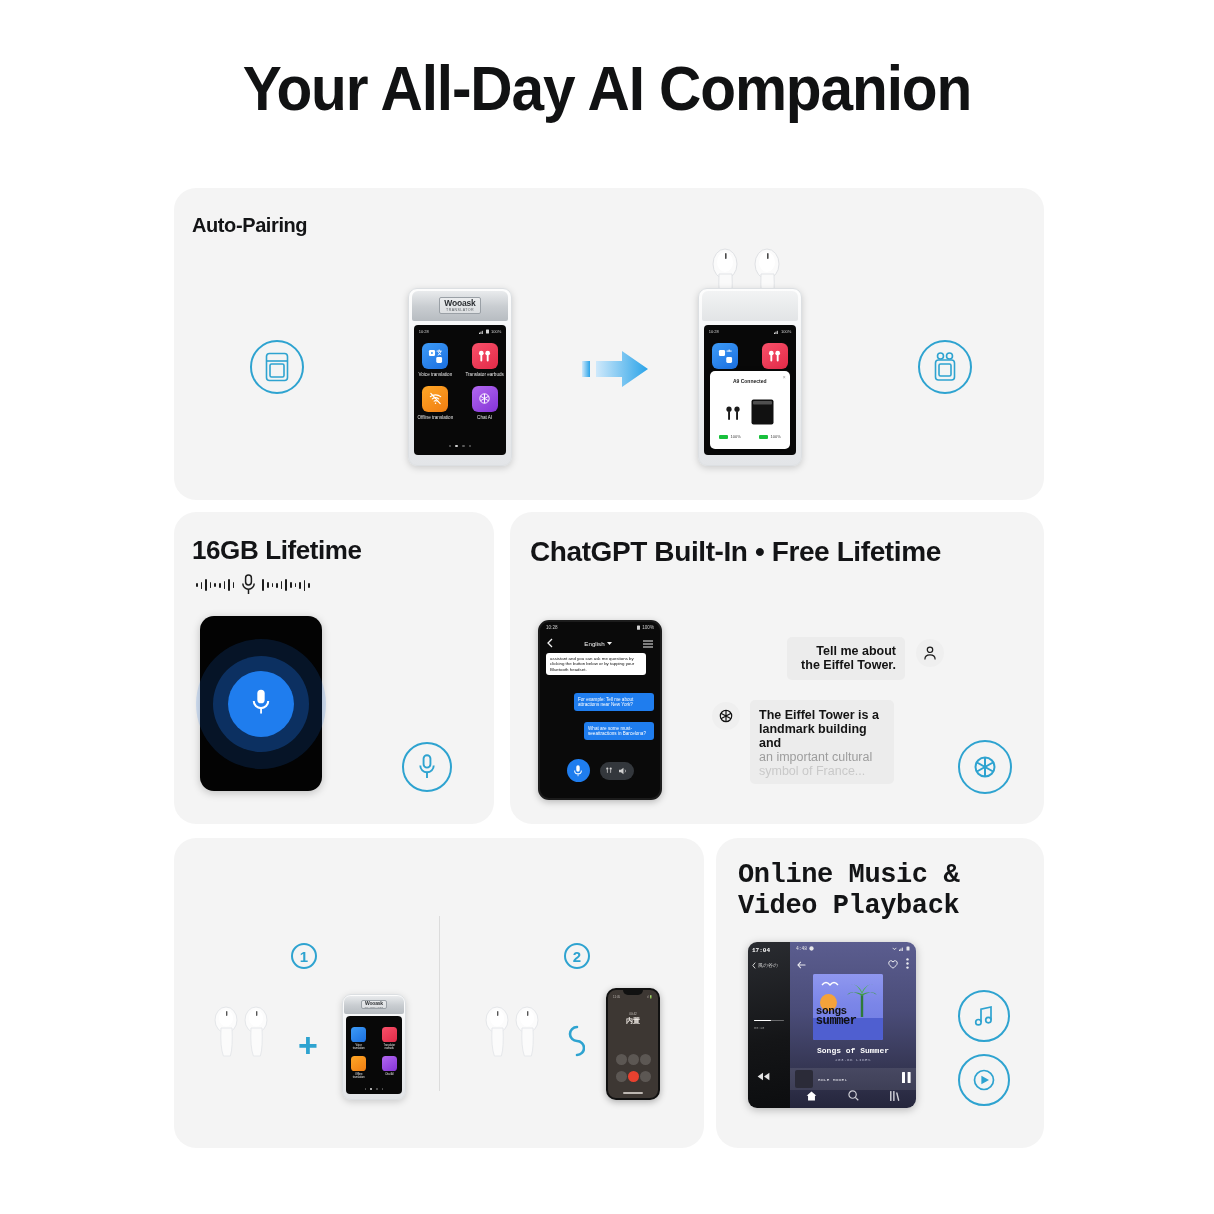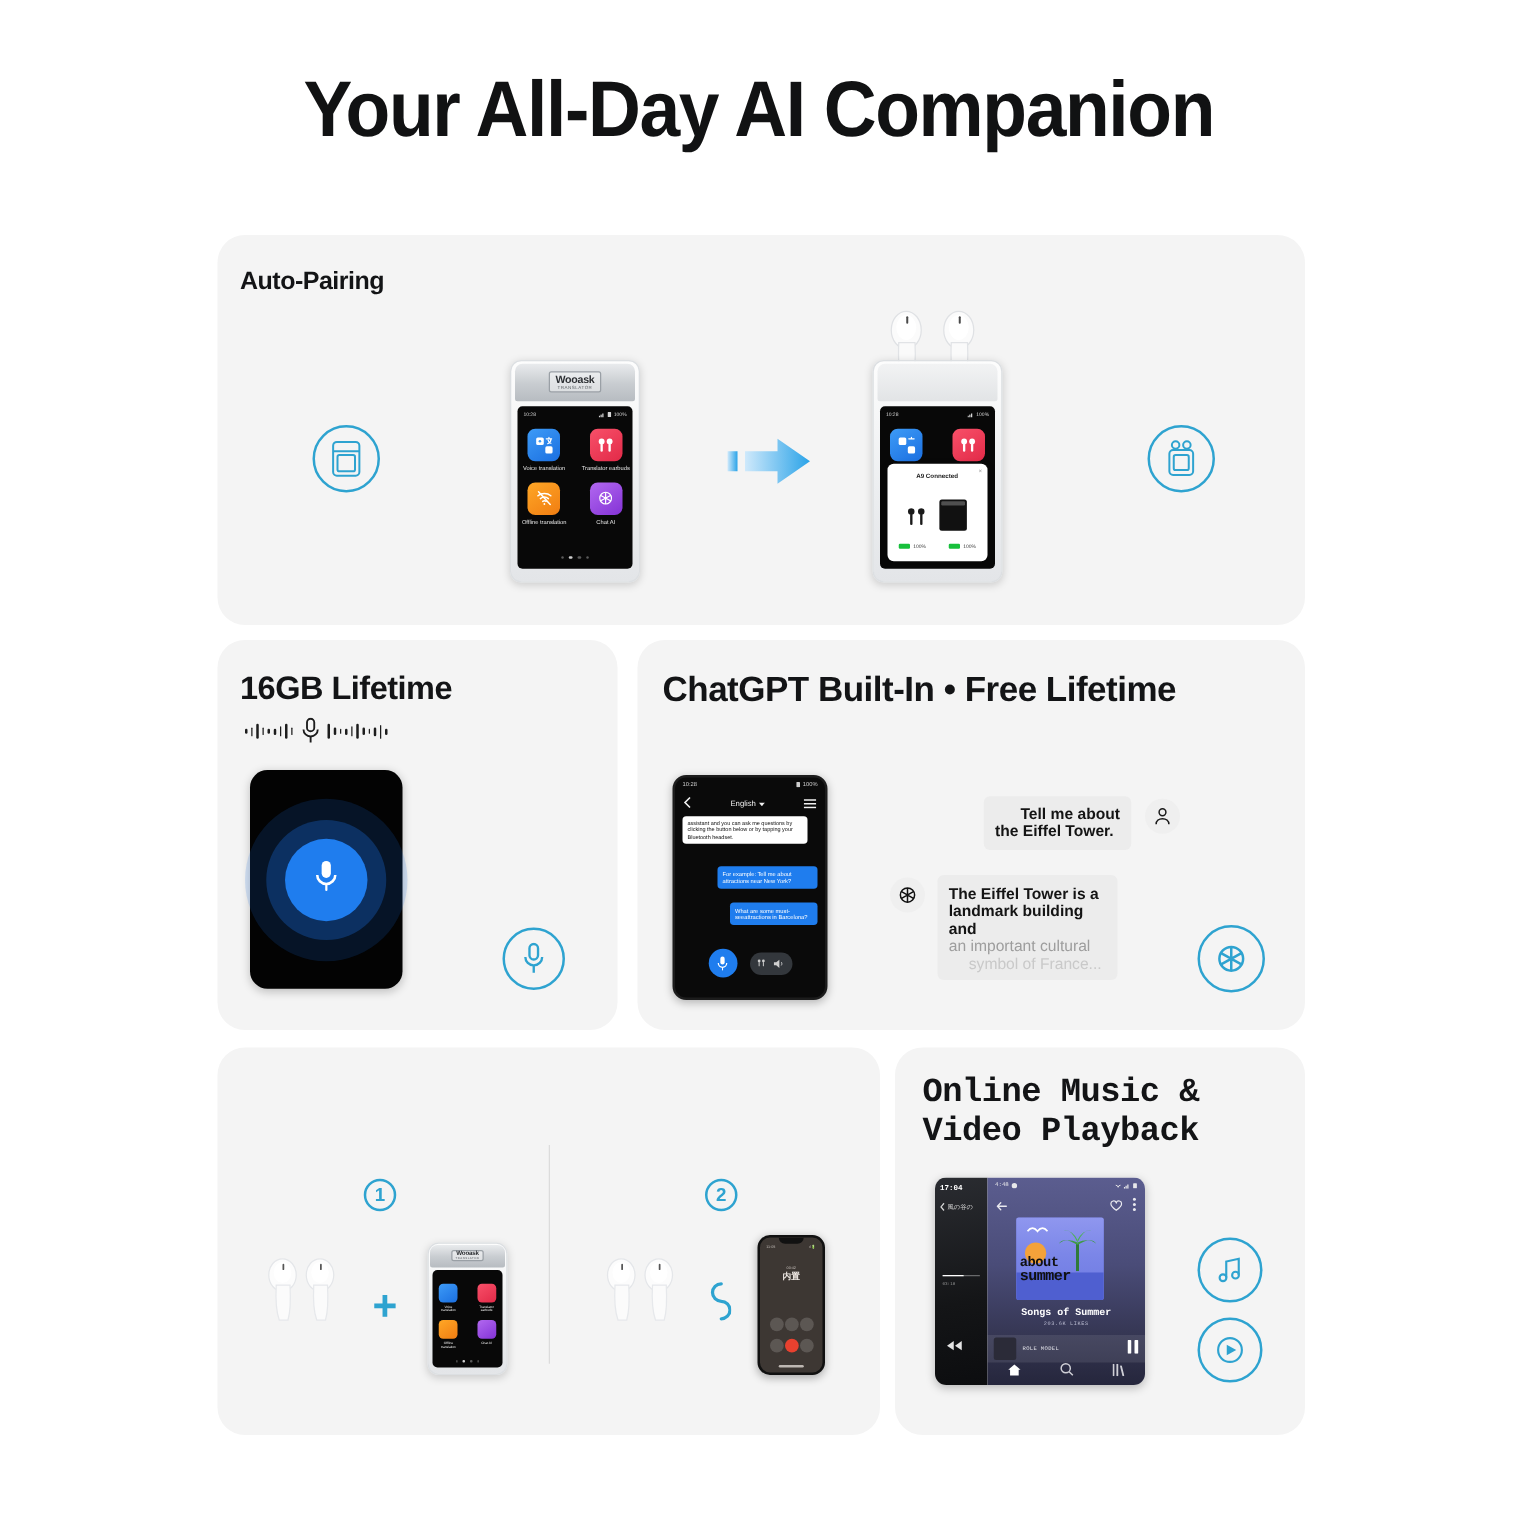--- a/index.html
+++ b/index.html
@@ -153,21 +153,21 @@
   .bub.white { background:#fff; color:#101010; }
   .bub.blue  { background:#1f7dee; color:#fff; }
   .gctrl { position:absolute; left:0; width:100%; display:flex; justify-content:center; align-items:center; gap:10px; }
   .gmic { background:#1f7dee; border-radius:50%; display:flex; align-items:center; justify-content:center; }
   .gpill { background:#33373c; border-radius:11px; display:flex; align-items:center; justify-content:center; gap:6px; }
 
   
   .chat-b { position:absolute; background:#ececec; border-radius:5px; }
   .chat-b .ln { color:#141414; font-weight:700; }
   .chat-b .ln.fade1 { color:#9d9d9d; font-weight:400; }
-  .chat-b .ln.fade2 { color:#c9c9c9; font-weight:400;margin-left:16px; }
+  .chat-b .ln.fade2 { color:#c9c9c9; font-weight:400; }
   .avatar-c { position:absolute; border-radius:50%; background:#efefef; display:flex; align-items:center; justify-content:center; }
 
   
   .numcirc {
     position:absolute; width:26px; height:26px; border-radius:50%;
     border:2px solid #2ea3d0; color:#2ea3d0;
     display:flex; align-items:center; justify-content:center;
     font-size:15px; font-weight:700;
   }
   .vdiv { position:absolute; width:1px; background:#dcdcdc; }
@@ -523,21 +523,21 @@
           <svg width="9" height="8" viewBox="0 0 12 10" fill="#cfcfcf">
               <path d="M0 3.4h2.6L6 .6v8.8L2.6 6.6H0z"></path>
               <path d="M8 3.2c.9.9.9 2.7 0 3.6" stroke="#cfcfcf" stroke-width="1" fill="none"></path>
             </svg>
         </span>
       </div>
     </div>
 
     <div class="chat-b" style="left:277px; top:125px; width:118px; padding:7px 9px 8px;">
       <div class="ln" style="font-size:12.5px; text-align:right;">Tell me about</div>
-      <div class="ln" style="font-size:12.5px; text-align:left;">the Eiffel Tower.</div>
+      <div class="ln" style="font-size:12.5px; text-align:right;">the Eiffel Tower.</div>
     </div>
     <div class="avatar-c" style="left:406px; top:127px; width:28px; height:28px;">
       <svg width="16" height="16" viewBox="0 0 20 20" fill="none" stroke="#1a1a1a" stroke-width="1.5">
         <circle cx="10" cy="6" r="3.4"></circle>
           <path d="M3.6 18c0-3.6 2.9-5.6 6.4-5.6s6.4 2 6.4 5.6"></path>
       </svg>
     </div>
 
     <div class="avatar-c" style="left:202px; top:190px; width:28px; height:28px;">
       <svg width="18" height="18" viewBox="0 0 24 24" fill="none" stroke="#111" stroke-width="1.6">
@@ -745,21 +745,21 @@
             <path d="M17 36 L17 14" stroke="#2f7a3a" stroke-width="2.4"></path>
             <path d="M17 15 Q6 8 2 14 Q8 9 17 13z" fill="#3f9b46"></path>
             <path d="M17 15 Q28 8 32 14 Q26 9 17 13z" fill="#3f9b46"></path>
             <path d="M17 13 Q12 2 6 3 Q13 3 17 11z" fill="#4cb254"></path>
             <path d="M17 13 Q22 2 28 3 Q21 3 17 11z" fill="#4cb254"></path>
           </svg>
           <svg style="position:absolute;left:12%;top:8%;" width="18" height="9" viewBox="0 0 18 9" fill="none" stroke="#fff" stroke-width="1.4">
             <path d="M1 6 Q5 1 9 6 Q13 1 17 6"></path>
           </svg>
           <div class="lbl">
-            <div style="font-size:11px;">about</div>
+            <div style="font-size:11px;">songs</div>
             <div style="font-size:12px;">summer</div>
           </div>
         </div>
 
         <div class="mtitle" style="top:104px; font-size:8px;">Songs of Summer</div>
         <div class="mlikes" style="top:116px; font-size:4.2px; letter-spacing:.5px;">203.6K LIKES</div>
 
         <div class="mbar" style="left:0; top:126px; width:100%; height:22px; padding:0 5px; gap:5px;">
           <span style="width:18px;height:18px;background:#2b2b38;border-radius:2px;display:block;"></span>
           <span style="flex:1;font-size:4.4px;color:#e3e3ea;letter-spacing:.3px;">ROLE MODEL</span>

